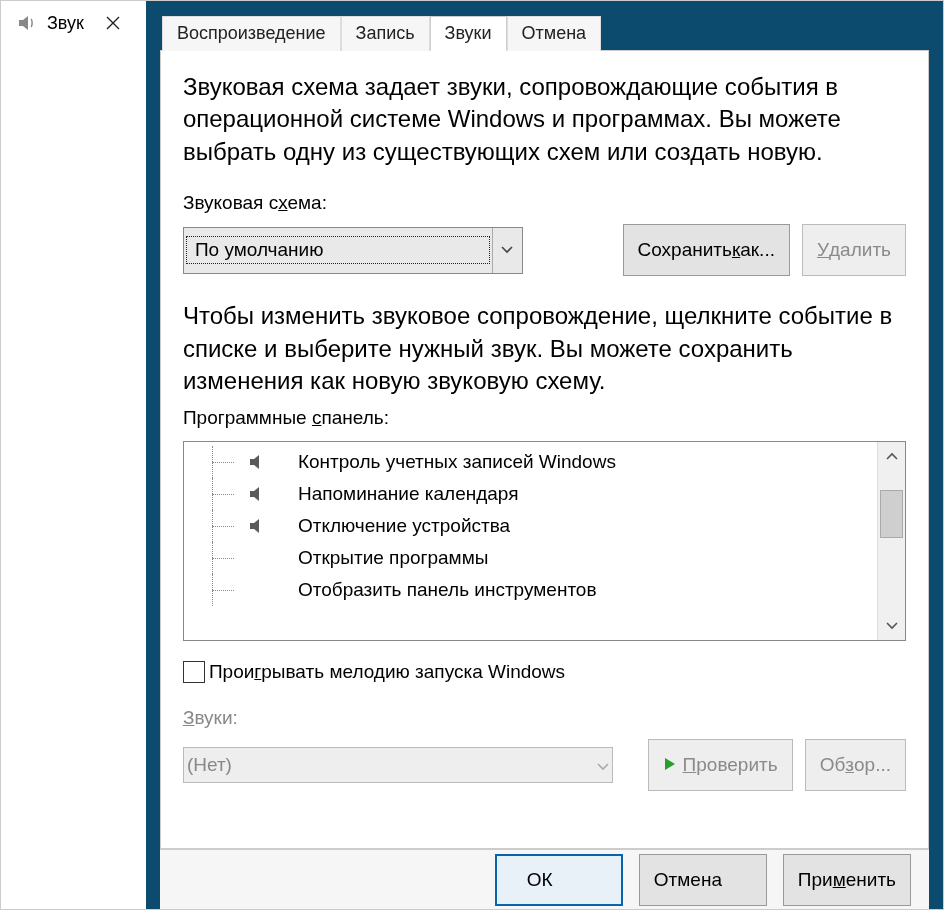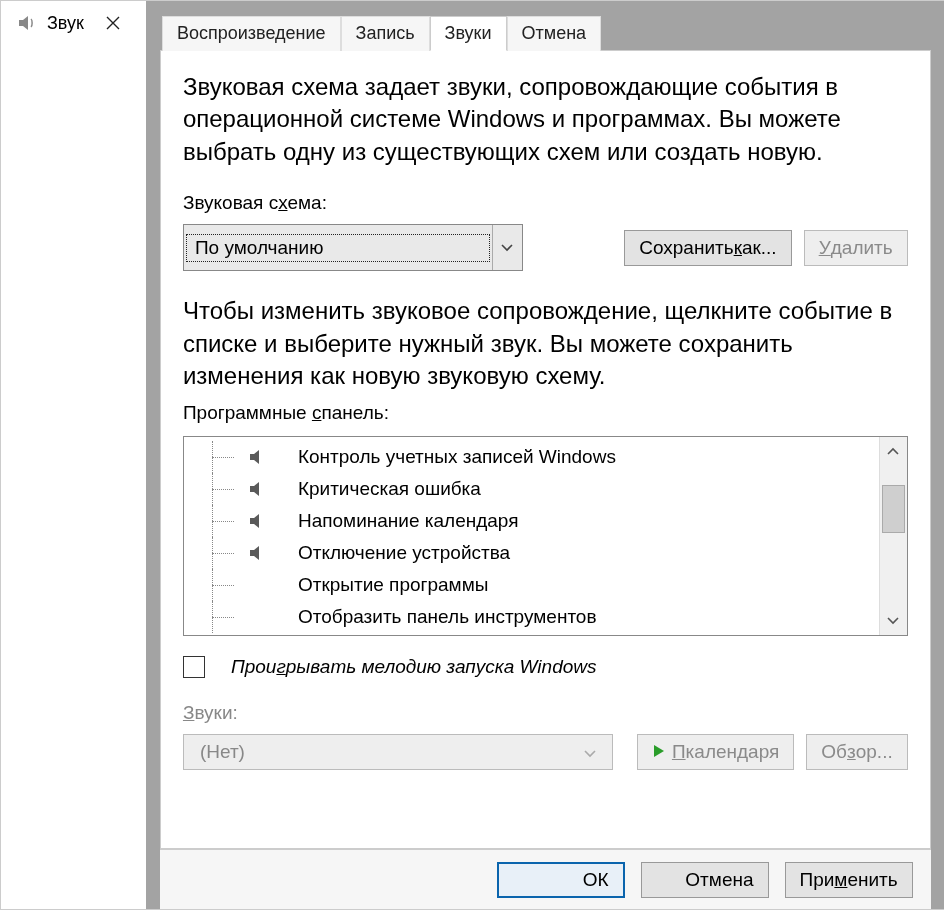--- a/index.html
+++ b/index.html
@@ -4,52 +4,52 @@
 <style>
   * { box-sizing:border-box; margin:0; padding:0; font-family:"Segoe UI",Tahoma,sans-serif; }
   body { background:#fff; width:944px; height:910px; overflow:hidden; }
   .window { width:944px; height:910px; border:1px solid #ccc; background:#fff; display:flex; }
   .titlebar { height:44px; display:flex; align-items:center; padding:0 4px 0 14px; background:#fff; }
   .titlebar-icon { width:24px; height:24px; margin-right:8px; display:flex; align-items:center; justify-content:center; }
   .titlebar-title { font-size:18px; color:#000; flex:0 0 auto; }
   .titlebar-spacer { flex:1; }
   .close-btn { width:58px; height:40px; display:flex; align-items:center; justify-content:center; cursor:pointer; }
   .close-btn svg { width:16px; height:16px; }
-  .client { flex:1; background:#a3a3a3; padding:14px 14px 0 14px; display:flex; flex-direction:column; }
+  .client { flex:1; background:#0c4a6e; padding:14px 14px 0 14px; display:flex; flex-direction:column; }
   .tabs { display:flex; position:relative; z-index:2; margin-left:2px; }
   .tab { padding:6px 14px; font-size:18px; color:#222; background:#f6f6f6; border:1px solid #ccc; border-bottom:none; margin-right:0; cursor:pointer; position:relative; top:1px; }
   .tab.active { background:#fff; border-bottom:1px solid #fff; z-index:3; }
   .tab:not(.active) { background:#f6f6f6; border-color:#ddd; }
   .tabpanel { flex:1; background:#fff; border:1px solid #ccc; padding:20px 22px 14px 22px; display:flex; flex-direction:column; gap:10px; position:relative; z-index:1; }
   .desc { font-size:24px; color:#000; line-height:1.35; }
   .label { font-size:19px; color:#000; }
   .label.disabled { color:#888; }
   .row { display:flex; align-items:center; gap:12px; }
   .combo { position:relative; width:340px; height:47px; background:#e9e9e9; border:1px solid #888; display:flex; align-items:center; }
   .combo-inner { flex:1; margin:2px; border:1px dotted #222; padding:2px 8px; font-size:19px; color:#000; }
   .combo-arrow { width:30px; height:100%; display:flex; align-items:center; justify-content:center; border-left:1px solid #aaa; }
-  .btn { height:36px; padding:0 14px; font-size:19px; color:#000; background:#e3e3e3; border:1px solid #999; cursor:pointer; display:inline-flex; align-items:center; justify-content:flex-end; }
+  .btn { height:52px; padding:0 14px; font-size:19px; color:#000; background:#e3e3e3; border:1px solid #999; cursor:pointer; display:inline-flex; align-items:center; justify-content:space-between; }
   .btn.disabled { color:#8a8a8a; border-color:#bbb; background:#eee; cursor:default; }
   .row .spacer { flex:1; }
   .listbox { border:1px solid #888; height:200px; background:#fff; display:flex; margin-top:2px; }
   .listbox-content { flex:1; overflow:hidden; padding:4px 0 0 22px; }
   .tree-row { display:flex; align-items:center; height:32px; position:relative; }
   .tree-conn { width:40px; height:32px; position:relative; flex:0 0 40px; }
   .tree-conn::before { content:""; position:absolute; left:6px; top:0; bottom:0; border-left:1px dotted #888; }
   .tree-conn::after { content:""; position:absolute; left:6px; top:16px; width:22px; border-top:1px dotted #888; }
   .spk-icon { width:24px; height:24px; flex:0 0 24px; display:flex; align-items:center; justify-content:center; margin-right:8px; }
   .spk-icon.empty { visibility:hidden; }
   .tree-label { font-size:19px; color:#000; white-space:nowrap;margin-left:20px; }
   .scrollbar { width:28px; background:#f0f0f0; display:flex; flex-direction:column; border-left:1px solid #ddd; }
   .scroll-btn { height:28px; display:flex; align-items:center; justify-content:center; cursor:pointer; }
   .scroll-track { flex:1; position:relative; }
   .scroll-thumb { position:absolute; left:2px; right:2px; top:20px; height:48px; background:#cfcfcf; border:1px solid #aaa; }
-  .checkrow { display:flex; align-items:center; gap:26px; margin-top:10px;font-style:italic; }
+  .checkrow { display:flex; align-items:center; gap:4px; margin-top:10px; }
   .chk { width:22px; height:22px; border:1px solid #333; background:#fff; cursor:pointer; }
-  .sounds-combo { width:430px; height:36px; background:#eee; border:1px solid #bbb; display:flex; align-items:center; padding:0 16px; color:#888; font-size:19px; }
+  .sounds-combo { width:430px; height:36px; background:#eee; border:1px solid #bbb; display:flex; align-items:center; padding:0 3px; color:#888; font-size:19px; }
   .sounds-combo .arr { margin-left:auto; }
   .play-icon { display:inline-block; margin-right:6px; }
   .footer { height:60px; border-top:1px solid #ccc; display:flex; align-items:center; justify-content:flex-end; gap:16px; padding:0 18px; background:#f6f6f6; }
   .footer .btn { min-width:128px; }
   .btn.primary { border:2px solid #0a64ad; background:#e8f0f8;padding-left:30px; }
   .under { text-decoration:underline; text-decoration-thickness:1px; }
   .gap6 { height:4px; }
 </style>
 </head>
 <body>
@@ -123,29 +123,20 @@
               </span>
               <span class="tree-label">Контроль учетных записей Windows</span>
             </div>
             <div class="tree-row">
               <div class="tree-conn"></div>
               <span class="spk-icon">
                 <svg viewBox="0 0 24 24">
                   <path d="M4 9v6h4l5 4V5L8 9H4z" fill="#5a5a5a"></path>
                 </svg>
               </span>
-              <span class="tree-label">Критическая ошибка</span>
-            </div>
-            <div class="tree-row">
-              <div class="tree-conn"></div>
-              <span class="spk-icon">
-                <svg viewBox="0 0 24 24">
-                  <path d="M4 9v6h4l5 4V5L8 9H4z" fill="#5a5a5a"></path>
-                </svg>
-              </span>
               <span class="tree-label">Напоминание календаря</span>
             </div>
             <div class="tree-row">
               <div class="tree-conn"></div>
               <span class="spk-icon">
                 <svg viewBox="0 0 24 24">
                   <path d="M4 9v6h4l5 4V5L8 9H4z" fill="#5a5a5a"></path>
                 </svg>
               </span>
               <span class="tree-label">Отключение устройства</span>
@@ -200,21 +191,21 @@
           <span class="arr"><svg width="12" height="8" viewBox="0 0 12 8">
                 <path d="M1 1 L6 6 L11 1" stroke="#aaa" fill="none" stroke-width="1.6"></path>
               </svg></span>
         </div>
         <div class="spacer"></div>
         <button class="btn disabled">
           <span class="play-icon"><svg width="14" height="14" viewBox="0 0 14 14">
                 <path d="M2 1 L12 7 L2 13 Z" fill="#2a9d2a"></path>
               </svg></span>
           <span class="under">П</span>
-            <span>календаря</span>
+            <span>роверить</span>
         </button>
         <button class="btn disabled">
             <span>Об</span>
             <span class="under">з</span>
             <span>ор...</span>
           </button>
       </div>
     </div>
 
     <div class="footer">

